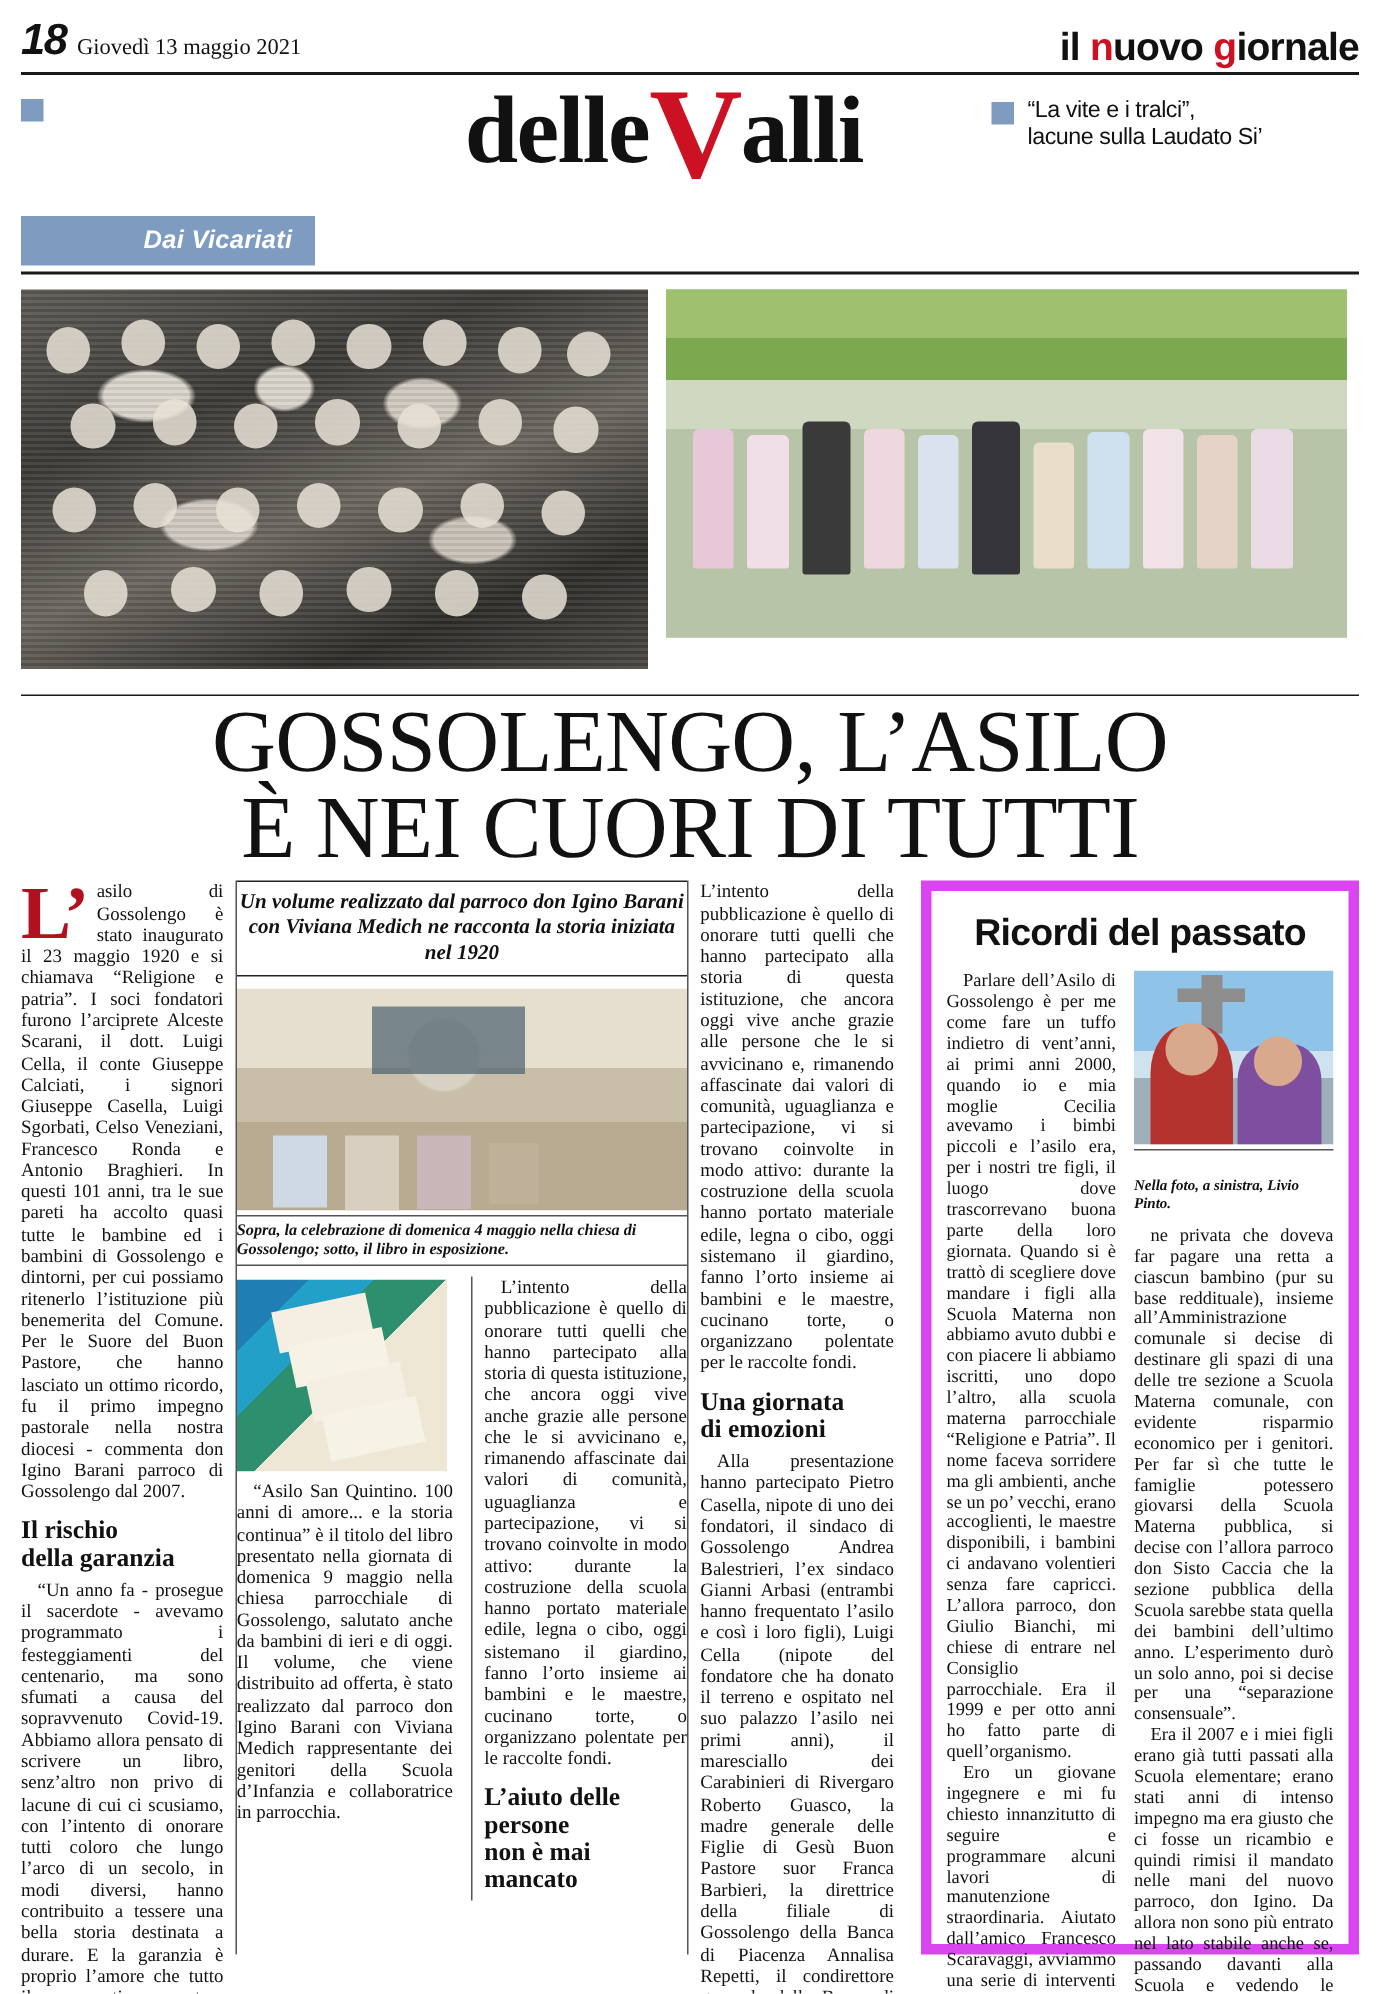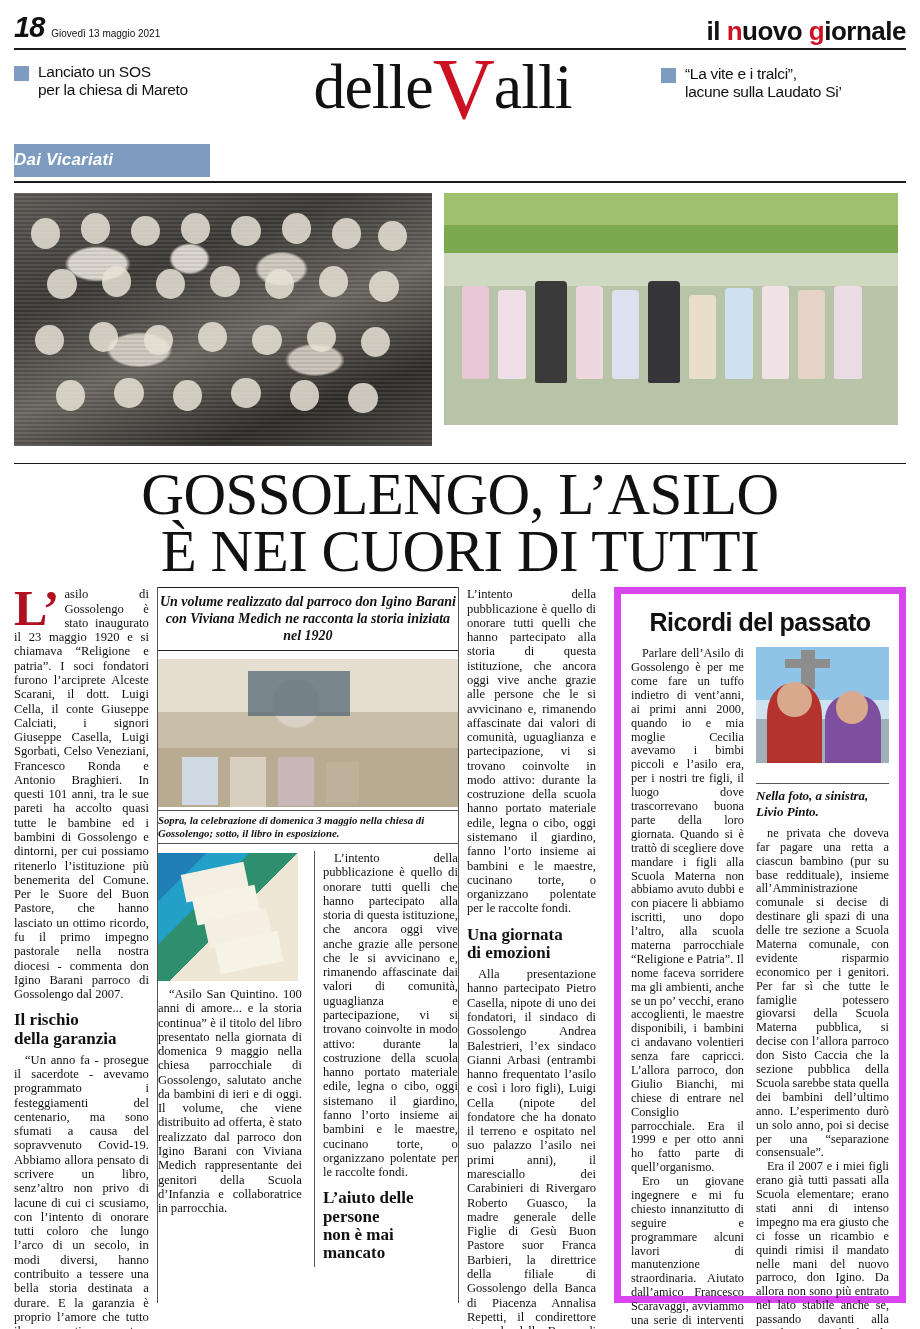--- a/index.html
+++ b/index.html
@@ -12,45 +12,45 @@
     overflow: hidden;
     position: relative;
   }
   .page { width: 920px; height: 1276px; padding: 10px 14px 6px 14px; position: relative; }
 
   
   .masthead-top { display: flex; align-items: flex-end; justify-content: space-between; height: 34px; }
   .mt-left { display: flex; align-items: baseline; gap: 7px; }
   .page-num { font-family: "Liberation Sans", sans-serif; font-weight: bold; font-style: italic;
               font-size: 29px; letter-spacing: -1px; }
-  .page-date { font-family: Liberation Sans, sans-serif; font-size: 10px; }
+  .page-date { font-family: Liberation Serif, serif; font-size: 15px; }
   .brand { font-family: "Liberation Sans", sans-serif; font-weight: bold; font-size: 26px;
            letter-spacing: -0.5px; line-height: 1; }
   .brand .red { color: #cc1122; }
 
   .rule-thick { border-top: 2.6px solid #1a1a1a; margin-top: 4px; }
 
   
   .titleblock { display: flex; align-items: stretch; height: 118px; margin-top: 9px; }
   .tb-left  { width: 210px; display: flex; flex-direction: column; justify-content: space-between; padding-top: 4px; }
   .tb-mid   { flex: 1; position: relative; }
   .tb-right { width: 245px; display: flex; flex-direction: column; justify-content: flex-start;
               gap: 22px; padding-top: 6px; }
 
   .teaser { display: flex; gap: 9px; align-items: flex-start; }
   .bullet-sq { width: 15px; height: 15px; background: #7d9cc0; flex: none; margin-top: 3px; }
   .teaser-txt { font-family: "Liberation Sans", sans-serif; font-size: 15.5px; line-height: 1.18;
                 letter-spacing: -0.3px; }
   .vicariati { background: #7d9cc0; color: #fff; font-family: "Liberation Sans", sans-serif;
-               font-weight: bold; font-style: italic; font-size: 17px; text-align: left;
-               padding: 6px 0 7px 0; width: 196px; letter-spacing: 0.2px; }
+               font-weight: bold; font-style: italic; font-size: 17px; text-align: right;
+               padding: 6px 15px 7px 0; width: 196px; letter-spacing: 0.2px; }
 
   .gdv { position: relative; text-align: center; font-family: "Liberation Serif", serif; }
   .gdv-l1 { font-size: 64px; line-height: 0.82; font-weight: bold; letter-spacing: -1px; white-space: nowrap; }
-  .gdv-l2 { font-size: 64px; line-height: 0.86; font-weight: normal; letter-spacing: -1px; white-space: nowrap; }
+  .gdv-l2 { font-size: 64px; line-height: 0.86; font-weight: bold; letter-spacing: -1px; white-space: nowrap; }
   .gdv .il { font-size: 40px; font-weight: normal; vertical-align: 6px; }
   .gdv .bigred { color: #cc1122; font-size: 92px; line-height: 0; vertical-align: -14px; }
   .gdv .bigredv { color: #cc1122; font-size: 86px; line-height: 0; vertical-align: -10px; }
 
   
   .photostrip { display: flex; gap: 12px; margin-top: 10px; height: 260px; }
   .ph { position: relative; overflow: hidden; }
   .ph-left  { width: 418px; height: 253px; }
   .ph-right { width: 454px; height: 232px; }
   .cap-right { width: 454px; font-family: "Liberation Serif", serif; font-style: italic;
@@ -124,45 +124,41 @@
   
   .sidebar { border: 7px solid #d946ef; padding: 8px 10px 8px 10px; height: 716px; position: relative; }
   .sb-title { text-align: center; font-family: "Liberation Sans", sans-serif; font-weight: bold;
               font-size: 25px; letter-spacing: -0.5px; margin: 6px 0 10px 0; }
   .sb-grid { display: flex; gap: 12px; }
   .sb-col { width: 133px; }
   .sb-col p.bt { font-size: 12.3px; line-height: 1.13; }
   .ph-pinto { width: 133px; height: 116px; position: relative; overflow: hidden; }
   .ph-pinto-in { position:absolute; inset:0;
     background: linear-gradient(180deg,#8fc4e8 0 46%, #cfe2ef 46% 62%, #9fb0ba 62% 100%); }
-  .cap-pinto { font-style: italic; font-weight: bold; font-size: 13px; line-height: 1.18;
-               border-top: 1px solid #555; padding-top: 4px; margin: 20px 0 8px 0; }
+  .cap-pinto { font-style: italic; font-weight: bold; font-size: 10px; line-height: 1.18;
+               border-top: 1px solid #555; padding-top: 18px; margin: 3px 0 8px 0; }
 </style>
 </head>
 <body>
 
 <div class="page">
 
   <div class="masthead-top">
     <div class="mt-left">
       <span class="page-num">18</span>
       <span class="page-date">Giovedì 13 maggio 2021</span>
     </div>
     <div class="brand"><span>il </span><span class="red">n</span><span>uovo </span><span class="red">g</span><span>iornale</span></div>
   </div>
   <div class="rule-thick"></div>
 
   <div class="titleblock">
     <div class="tb-left">
       <div class="teaser">
         <span class="bullet-sq"></span>
-        <span class="teaser-txt">
-          <span>Lanciato un SOS</span><br>
-          <span>per la chiesa di Mareto</span>
-        </span>
       </div>
       <div class="vicariati">Dai Vicariati</div>
     </div>
 
     <div class="tb-mid">
       <div class="gdv">
         <div class="gdv-l2"><span>delle</span><span class="bigredv">V</span><span>alli</span></div>
       </div>
     </div>
 
@@ -254,21 +250,21 @@
       <div class="subtitle spanwrap">Un volume realizzato dal parroco don Igino Barani con Viviana Medich ne racconta la storia iniziata nel 1920</div>
 
       <div class="ph-church">
         <span class="ph-church-in"></span>
         <span style="position:absolute;left:8%;bottom:2%;width:12%;height:32%;background:#cfd9e4"></span>
         <span style="position:absolute;left:24%;bottom:0%;width:12%;height:34%;background:#d8cfc0"></span>
         <span style="position:absolute;left:40%;bottom:1%;width:12%;height:33%;background:#c9b6b9"></span>
         <span style="position:absolute;left:56%;bottom:3%;width:11%;height:28%;background:#bfb09a"></span>
         <span style="position:absolute;left:30%;top:8%;width:34%;height:30%;background:#4a5f6e;opacity:.7"></span>
       </div>
-      <div class="cap-church">Sopra, la celebrazione di domenica 3 maggio nella chiesa di Gossolengo; sotto, il libro in esposizione.</div>
+      <div class="cap-church">Sopra, la celebrazione di domenica 4 maggio nella chiesa di Gossolengo; sotto, il libro in esposizione.</div>
 
       <div style="display:flex; gap:12px;">
         <div style="width:144px;">
           <div class="ph-books">
             <span class="ph-books-in"></span>
             <span style="position:absolute;left:18%;top:12%;width:46%;height:22%;background:#f4efe2;transform:rotate(-12deg)"></span>
             <span style="position:absolute;left:26%;top:30%;width:46%;height:22%;background:#f7f2e6;transform:rotate(-12deg)"></span>
             <span style="position:absolute;left:34%;top:48%;width:46%;height:22%;background:#f4efe2;transform:rotate(-12deg)"></span>
             <span style="position:absolute;left:42%;top:66%;width:46%;height:24%;background:#f7f2e6;transform:rotate(-12deg)"></span>
           </div>

